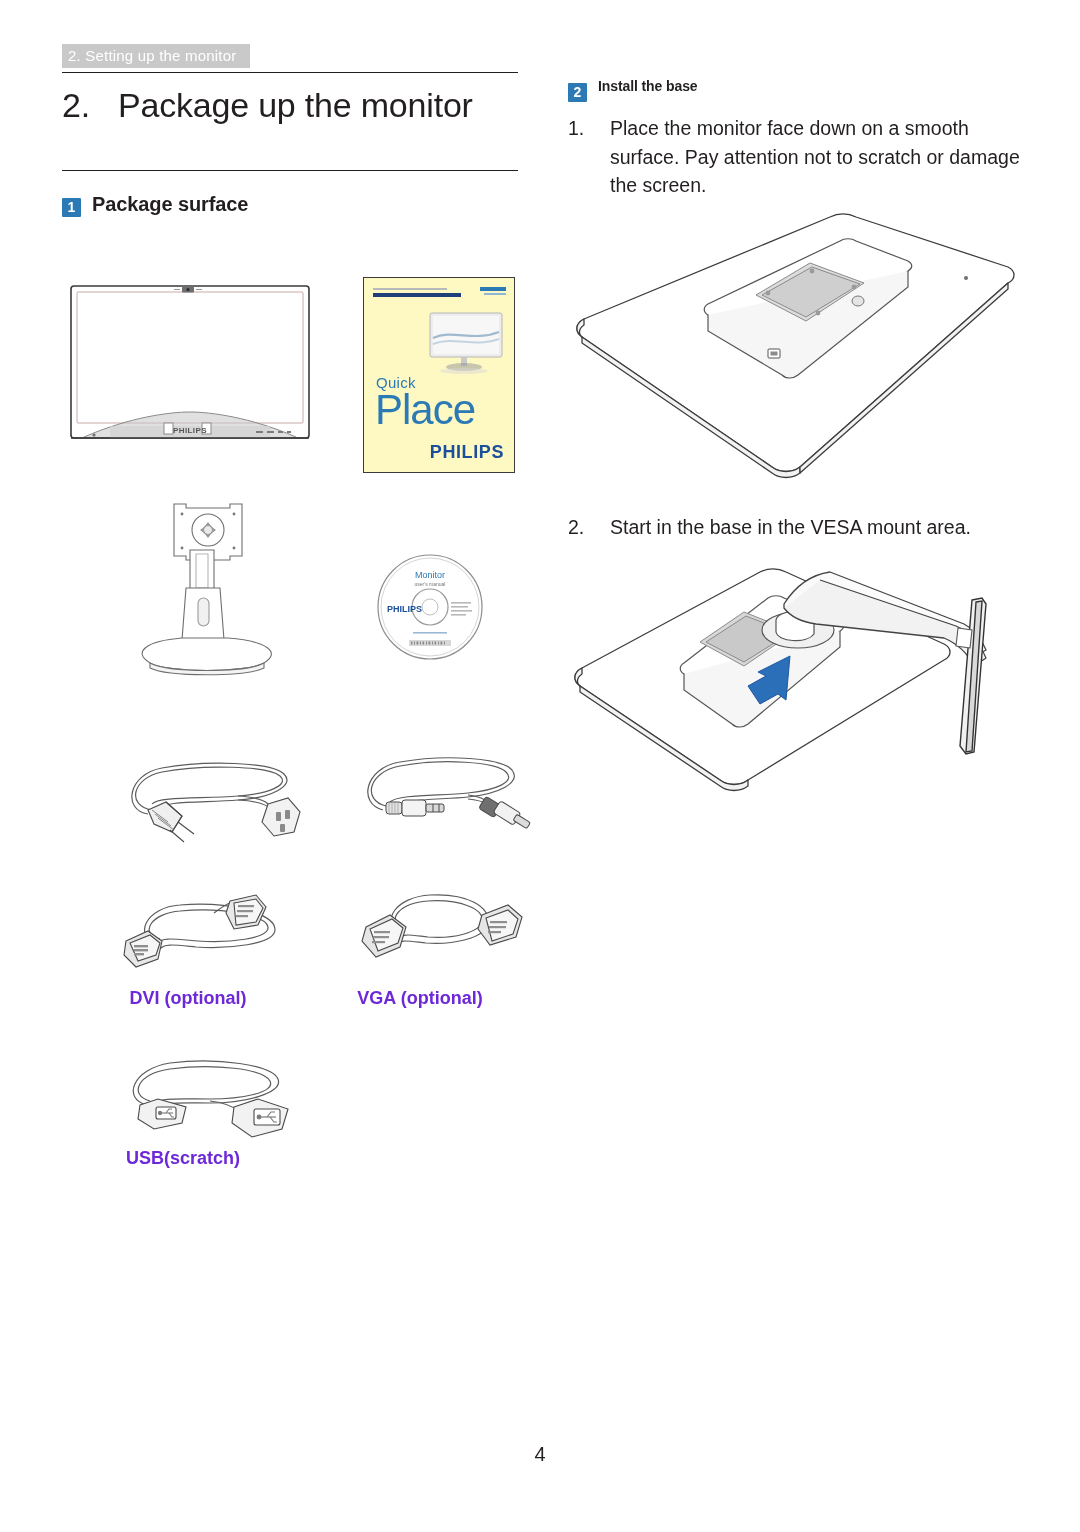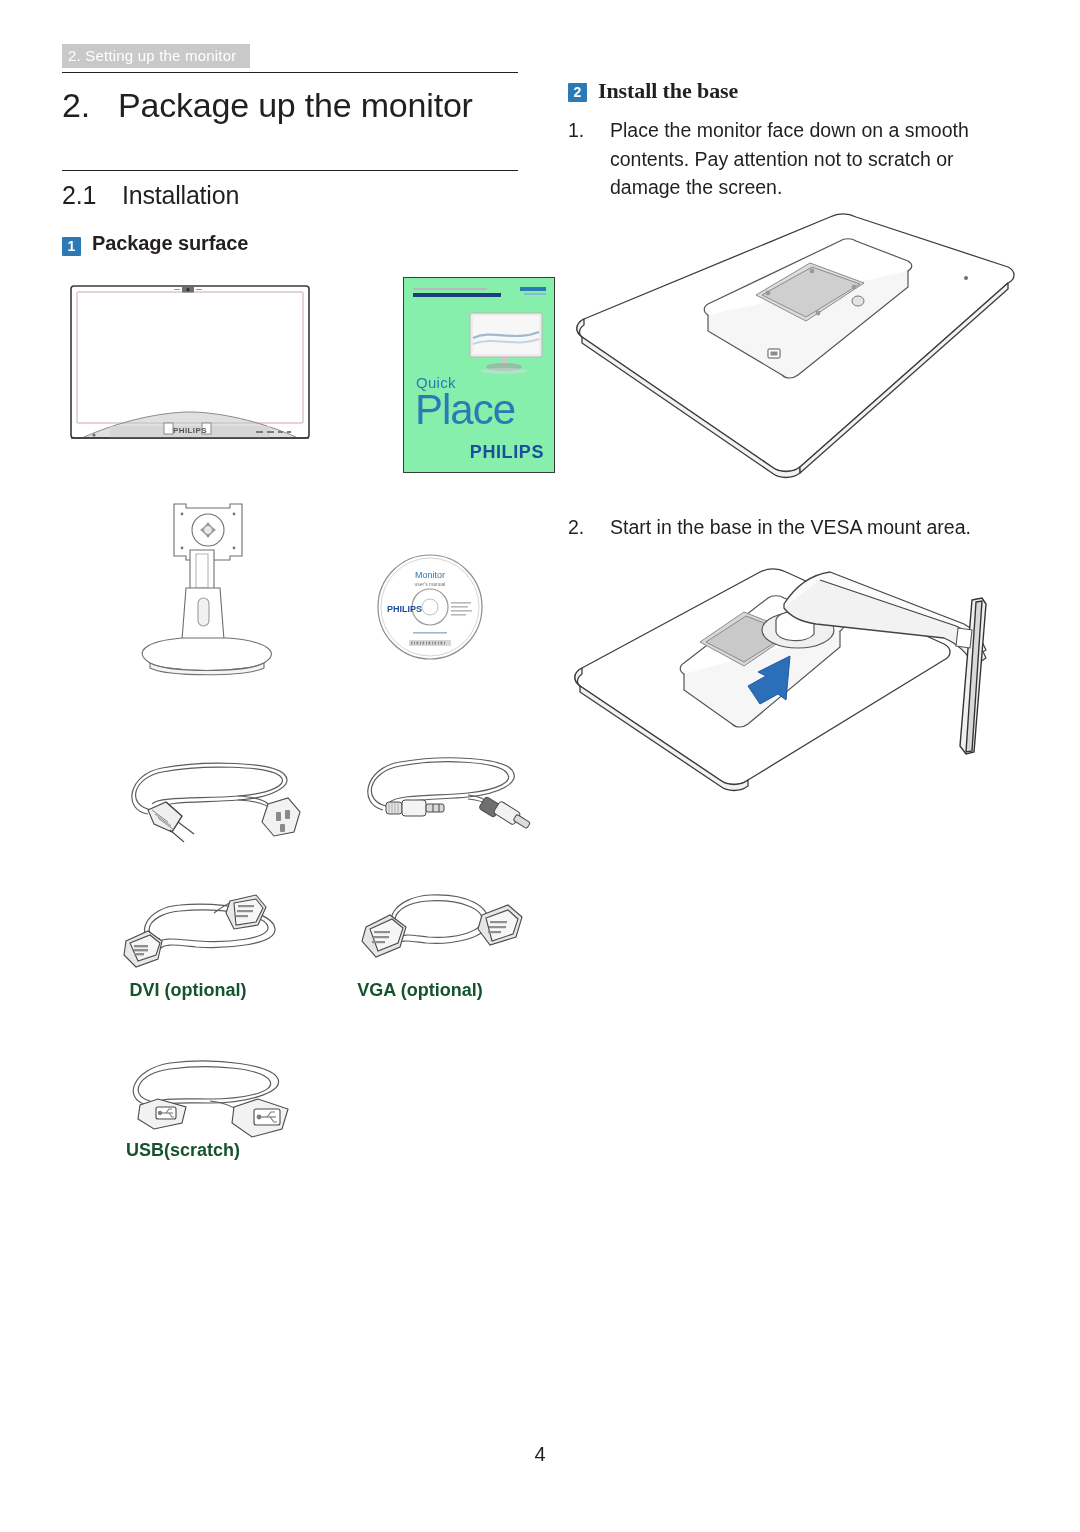--- a/index.html
+++ b/index.html
@@ -42,40 +42,40 @@
     display:flex;align-items:flex-start;gap:11px;
     margin-top:22px;
   }
   .badge{
     display:inline-block;background:#2b79b5;color:#fff;
     font-size:14px;font-weight:700;line-height:19px;
     width:19px;height:19px;text-align:center;border-radius:1px;
     margin-top:5px;flex:none;
   }
   .sub-title{font-size:20px;font-weight:600;letter-spacing:-.1px;}
-  .sub-title.light{font-weight:600;font-size:22px;font-family:Liberation Serif, serif;}
+  .sub-title.light{font-weight:600;font-size:14px;}
 
   
   .step{display:flex;gap:8px;font-size:19.5px;line-height:28.5px;margin-top:12px;}
   .step .n{width:34px;flex:none;}
   .step .t{flex:1;}
 
   
   .caption{
-    color:#14532d;font-size:18px;font-weight:600;text-align:center;
+    color:#6d28d9;font-size:18px;font-weight:600;text-align:center;margin-top:8px;
   }
 
   
   .art{position:absolute;}
   svg{display:block;overflow:visible;}
 
   
   .qs-cover{
     position:absolute;left:363px;top:277px;width:152px;height:196px;
-    background:#86efac;border:1.5px solid #3b3b3b;box-sizing:border-box;margin-left:40px;
+    background:#fef9c3;border:1.5px solid #3b3b3b;box-sizing:border-box;
   }
   .qs-url{position:absolute;left:9px;top:10px;width:110px;}
   .qs-url .l1{height:2px;background:#b9b9b9;width:74px;margin-bottom:3px;}
   .qs-url .l2{height:4px;background:#1f3f7a;width:88px;}
   .qs-code{position:absolute;right:8px;top:9px;text-align:right;}
   .qs-code .c1{height:4px;width:26px;background:#2b79b5;margin-left:auto;}
   .qs-code .c2{height:2px;width:22px;background:#8fb6d6;margin:2px 0 0 auto;}
   .qs-quick{
     position:absolute;left:12px;top:96px;color:#2b79b5;
     font-size:15px;font-weight:400;letter-spacing:.3px;
@@ -104,23 +104,20 @@
   <div class="col-left">
 
     <div class="rule"></div>
 
     <h1 class="chapter">
       <span class="num">2.</span><span>Package up the monitor</span>
     </h1>
 
     <div class="rule rule-2"></div>
 
-    <h2 class="section">
-      <span class="num">2.1</span><span>Installation</span>
-    </h2>
 
     <div class="sub">
       <span class="badge">1</span>
       <span class="sub-title">Package surface</span>
     </div>
   </div>
 
   <div class="art" style="left:70px;top:285px;">
     <svg width="240" height="165" viewBox="0 0 240 165">
       <rect x="1" y="1" width="238" height="152" rx="3" fill="#fff" stroke="#3a3a3a" stroke-width="1.6"></rect>
@@ -398,21 +395,21 @@
 
   <div class="col-right">
 
     <div class="sub" style="margin-top:0;">
       <span class="badge">2</span>
       <span class="sub-title light">Install the base</span>
     </div>
 
     <div class="step">
       <span class="n">1.</span>
-      <span class="t">Place the monitor face down on a smooth contents. Pay attention not to scratch or damage the screen.</span>
+      <span class="t">Place the monitor face down on a smooth surface. Pay attention not to scratch or damage the screen.</span>
     </div>
   </div>
 
   <div class="art" style="left:572px;top:205px;">
     <svg width="448" height="290" viewBox="0 0 448 290">
       <g fill="#ffffff" stroke="#3d3d3d" stroke-width="1.3" stroke-linejoin="round">
 
         <path d="M258 12 C 266 8, 276 8, 284 12 L 436 62 C 444 66, 444 74, 436 78 L 228 262 C 220 268, 208 268, 200 262 L 10 132 C 2 126, 4 118, 12 114 Z"></path>
 
         <path d="M10 132 C 2 126, 4 118, 12 114 L 12 120 C 6 124, 6 130, 12 134 Z" fill="#f4f4f4"></path>

